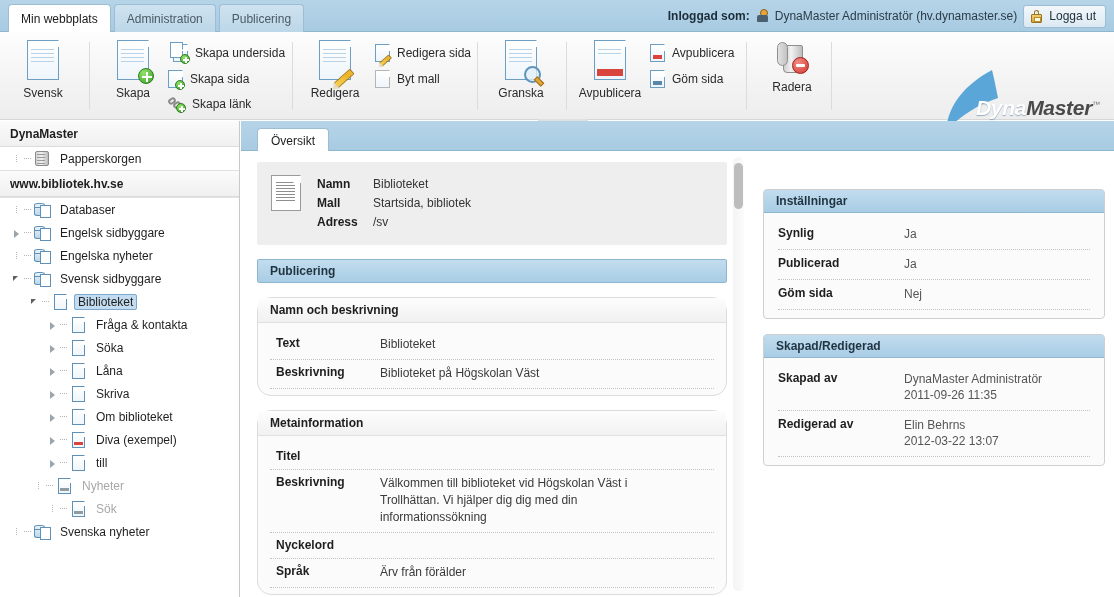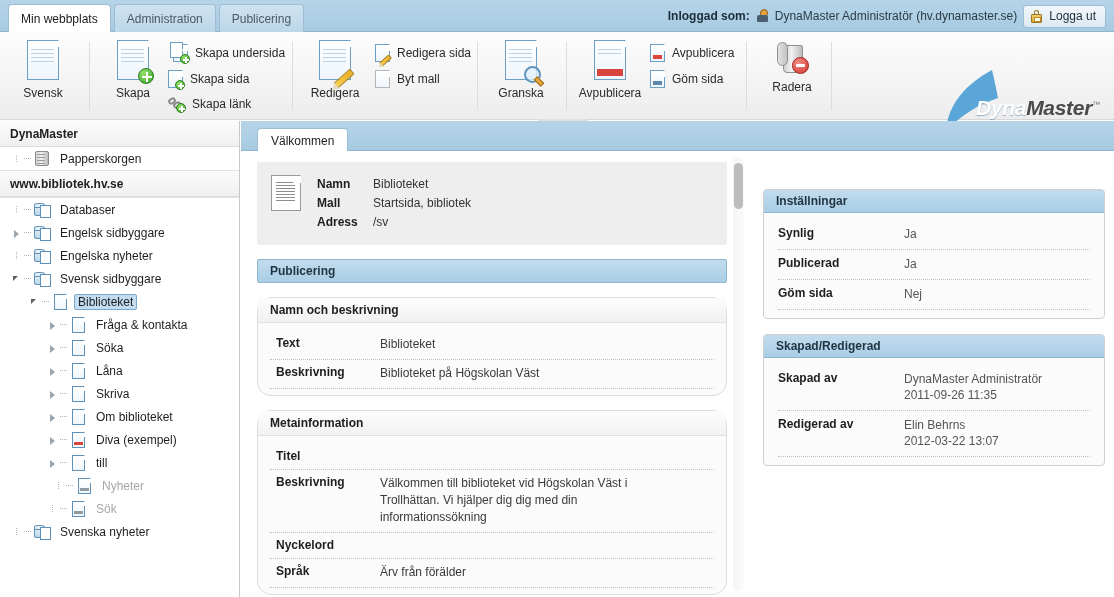--- a/index.html
+++ b/index.html
@@ -552,21 +552,21 @@
         <span class="tlabel">Diva (exempel)</span>
       </div>
       <div class="tnode" style="padding-left: 46px;">
         <span class="twist collapsed"></span>
         <span class="dash"></span>
         <span class="ticon" style="margin-left: 3px;">
           <span class="pg-tree"></span>
         </span>
         <span class="tlabel">till</span>
       </div>
-      <div class="tnode dim" style="padding-left: 52px;">
+      <div class="tnode dim" style="padding-left: 32px;">
         <span class="twist leaf"></span>
         <span class="dash"></span>
         <span class="ticon" style="margin-left: 3px;">
           <span class="pg-tree">
             <span class="graybar-sm" style="bottom:2px;left:1px;right:1px;height:3px"></span>
           </span>
         </span>
         <span class="tlabel">Nyheter</span>
       </div>
       <div class="tnode dim" style="padding-left: 46px;">
@@ -587,21 +587,21 @@
           <span class="db-page"></span>
         </span>
         <span class="tlabel">Svenska nyheter</span>
       </div>
     </div>
 </div>
 
 <div class="content">
   <div class="tabstrip">
     <div class="ctab">
-        <span>Välkommen</span>
+        <span>Översikt</span>
       </div>
   </div>
 
   <div class="panes">
 
     <div class="leftpane">
       <div class="leftinner">
 
         <div class="idbox">
           <div class="doc-icon">

